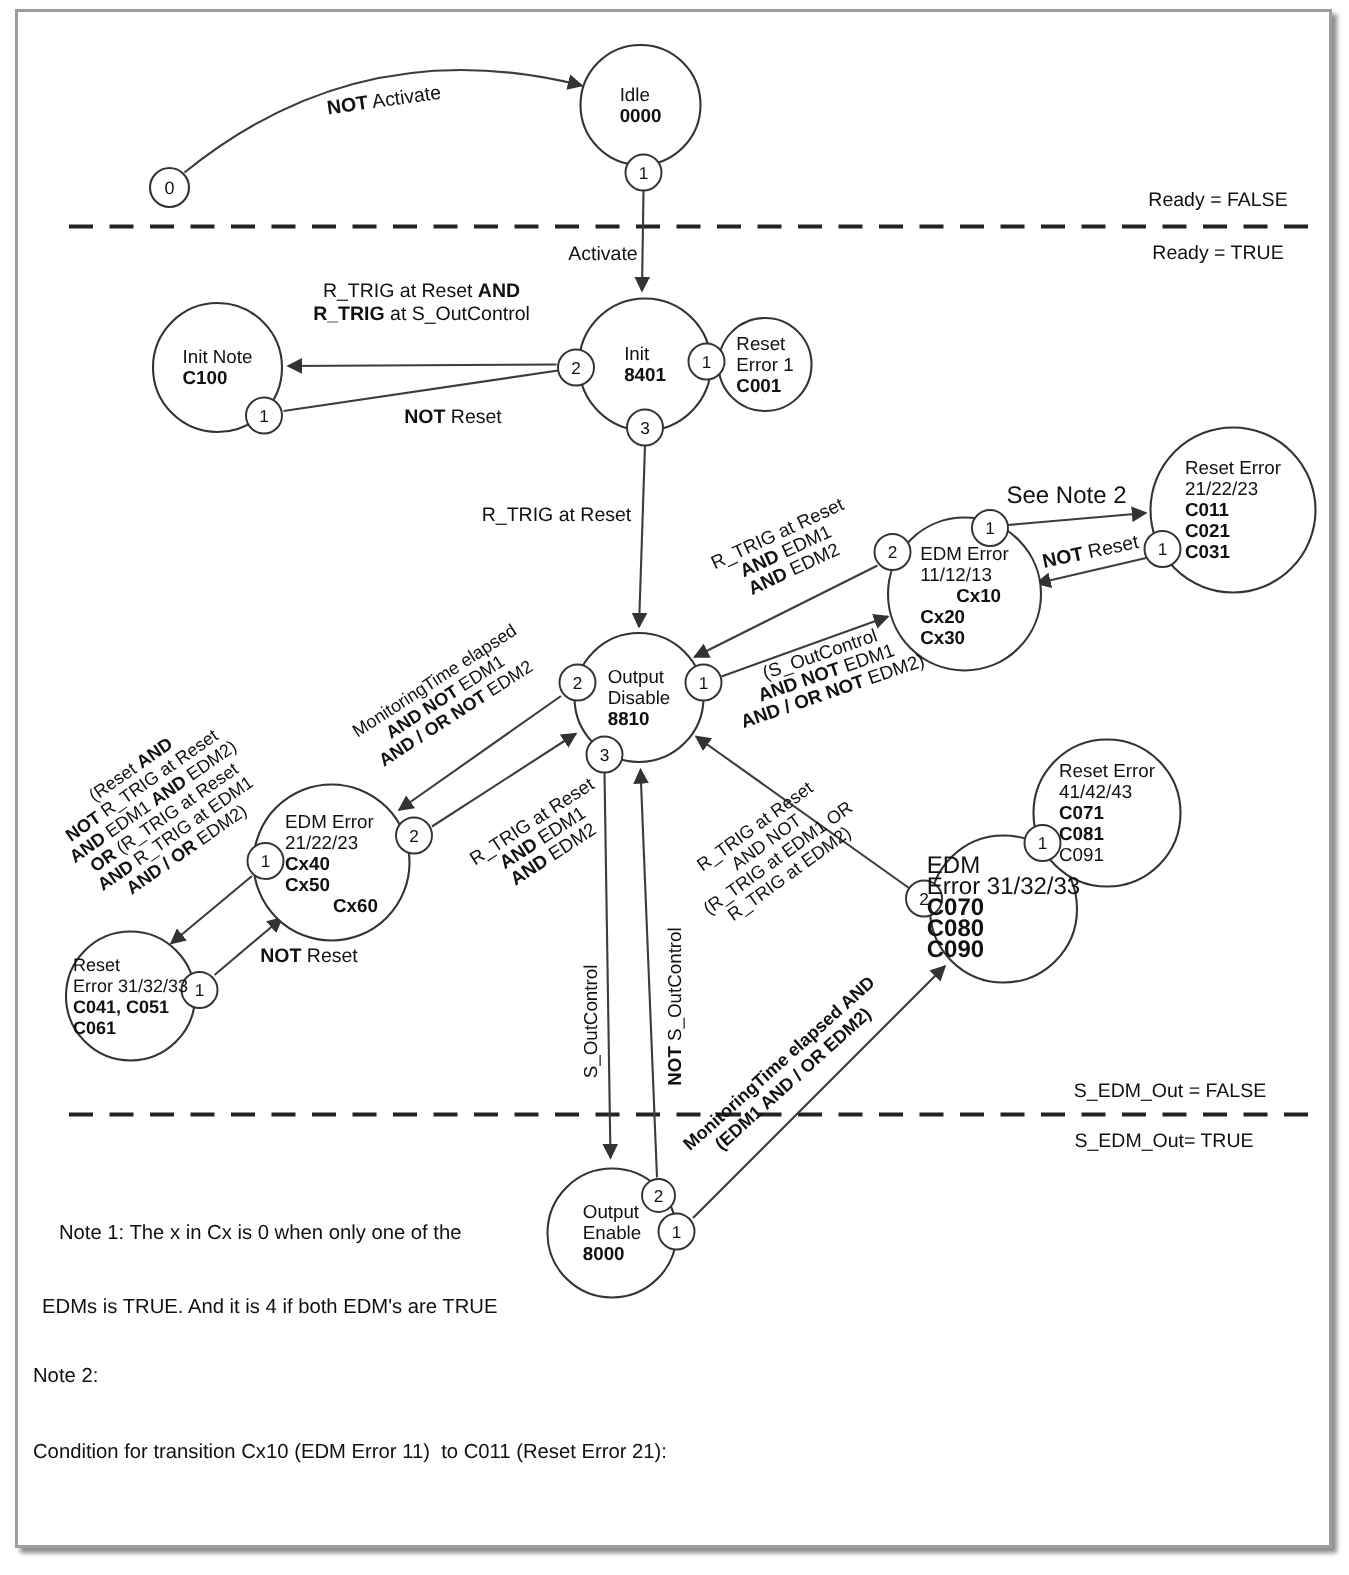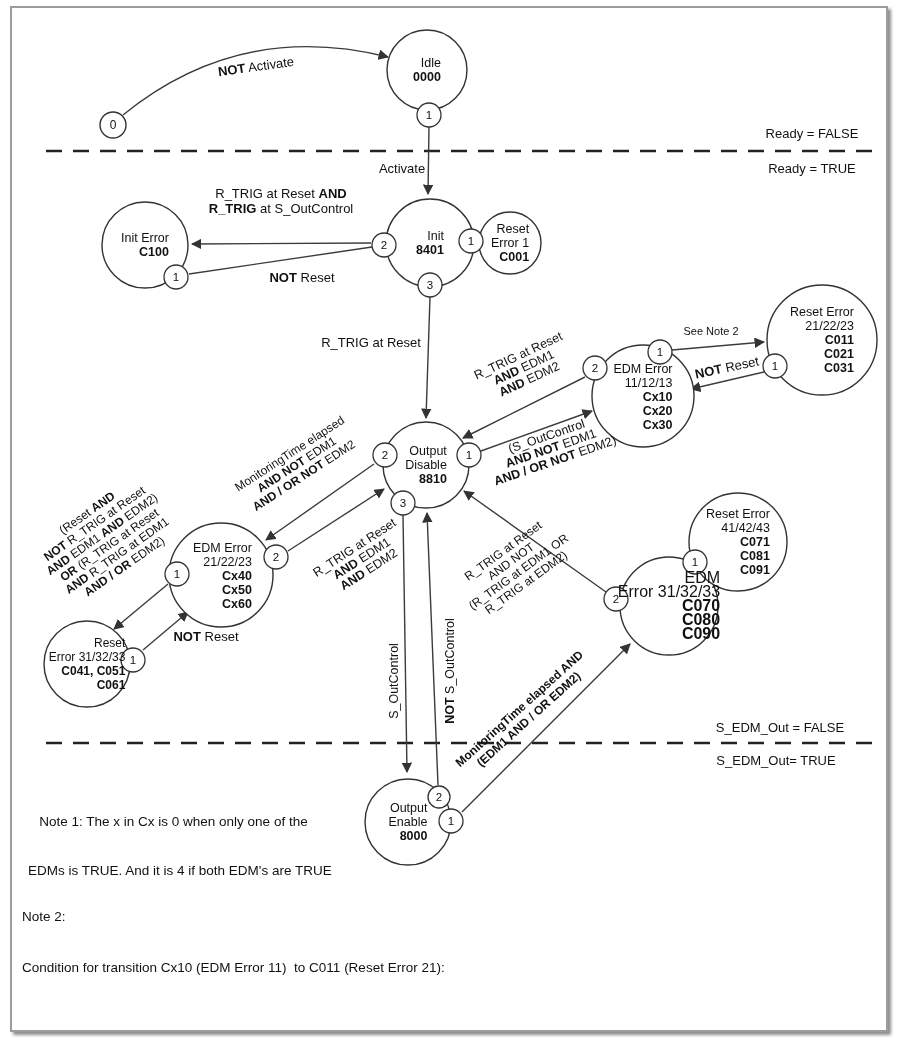--- a/index.html
+++ b/index.html
@@ -3,21 +3,21 @@
 <meta charset="utf-8">
 <style>
   html,body{margin:0;padding:0;background:#fff;}
   .page{position:relative;width:899px;height:1050px;background:#fff;overflow:hidden;
         font-family:"Liberation Sans",sans-serif;color:#111;}
   .frame{position:absolute;left:10px;top:6px;width:874px;height:1022px;background:#fff;
          border:2px solid #9d9d9d;box-shadow:3px 3px 3px rgba(0,0,0,0.45);}
   svg.canvas{position:absolute;left:0;top:0;}
   svg.canvas text{font-family:"Liberation Sans",sans-serif;font-size:11.5px;fill:#111;}
   .lbl{position:absolute;white-space:nowrap;text-align:center;font-size:12.5px;line-height:14px;}
-  .state-label{position:absolute;transform:translate(-50%,-50%);text-align:right;
+  .state-label{position:absolute;transform:translate(-50%,-50%);text-align:left;
                font-size:12.5px;line-height:14px;white-space:nowrap;}
   .b-label{position:absolute;transform:translate(-50%,-50%);white-space:nowrap;font-size:13px;}
   .note{position:absolute;white-space:pre;font-size:13.5px;line-height:17px;}
   .note div{min-height:17px;}
 </style>
 </head>
 <body>
 
 <div class="page">
   <div class="frame"></div>
@@ -116,21 +116,21 @@
   </div>
   <div class="state-label" style="left:427px;top:70px">
     <div><span>Idle</span></div>
     <div><span></span><span style="font-weight: bold;">0000</span><span></span></div>
   </div>
   <div class="state-label" style="left:430px;top:243px">
     <div><span>Init</span></div>
     <div><span></span><span style="font-weight: bold;">8401</span><span></span></div>
   </div>
   <div class="state-label" style="left:145px;top:245px">
-    <div><span>Init Error</span></div>
+    <div><span>Init Note</span></div>
     <div><span></span><span style="font-weight: bold;">C100</span><span></span></div>
   </div>
   <div class="state-label" style="left:510px;top:243px">
     <div><span>Reset</span></div>
     <div><span>Error 1</span></div>
     <div><span></span><span style="font-weight: bold;">C001</span><span></span></div>
   </div>
   <div class="state-label" style="left:426px;top:465px">
     <div><span>Output</span></div>
     <div><span>Disable</span></div>
@@ -168,21 +168,21 @@
     <div><span>Error 31/32/33</span></div>
     <div><span></span><span style="font-weight: bold;">C070</span><span></span></div>
     <div><span></span><span style="font-weight: bold;">C080</span><span></span></div>
     <div><span></span><span style="font-weight: bold;">C090</span><span></span></div>
   </div>
   <div class="state-label" style="left:738px;top:542px">
     <div><span>Reset Error</span></div>
     <div><span>41/42/43</span></div>
     <div><span></span><span style="font-weight: bold;">C071</span><span></span></div>
     <div><span></span><span style="font-weight: bold;">C081</span><span></span></div>
-    <div><span></span><span style="font-weight: bold;">C091</span><span></span></div>
+    <div><span></span><span style="font-weight: normal;">C091</span><span></span></div>
   </div>
   <div class="state-label" style="left:408px;top:822px">
     <div><span>Output</span></div>
     <div><span>Enable</span></div>
     <div><span></span><span style="font-weight: bold;">8000</span><span></span></div>
   </div>
 
   <div class="lbl" style="left:256px;top:67px;transform:translate(-50%,-50%) rotate(-8deg);font-size:13px">
     <div><span></span><span style="font-weight: bold;">NOT</span><span> Activate</span></div>
   </div>
@@ -192,21 +192,21 @@
   <div class="lbl" style="left:281px;top:201px;transform:translate(-50%,-50%);font-size:13px;line-height:15px">
     <div><span>R_TRIG at Reset </span><span style="font-weight: bold;">AND</span><span></span></div>
     <div><span></span><span style="font-weight: bold;">R_TRIG</span><span> at S_OutControl</span></div>
   </div>
   <div class="lbl" style="left:302px;top:278px;transform:translate(-50%,-50%);font-size:13px">
     <div><span></span><span style="font-weight: bold;">NOT</span><span> Reset</span></div>
   </div>
   <div class="lbl" style="left:371px;top:343px;transform:translate(-50%,-50%);font-size:13px">
     <div><span>R_TRIG at Reset</span></div>
   </div>
-  <div class="lbl" style="left:711px;top:331px;transform:translate(-50%,-50%);font-size:11px">
+  <div class="lbl" style="left:711px;top:331px;transform:translate(-50%,-50%);font-size:16px">
     <div><span>See Note 2</span></div>
   </div>
   <div class="lbl" style="left:727px;top:368px;transform:translate(-50%,-50%) rotate(-12deg);font-size:13px">
     <div><span></span><span style="font-weight: bold;">NOT</span><span> Reset</span></div>
   </div>
   <div class="lbl" style="left:524px;top:368px;transform:translate(-50%,-50%) rotate(-25deg);line-height:13px">
     <div><span>R_TRIG at Reset</span></div>
     <div><span></span><span style="font-weight: bold;">AND</span><span> EDM1</span></div>
     <div><span></span><span style="font-weight: bold;">AND</span><span> EDM2</span></div>
   </div>

